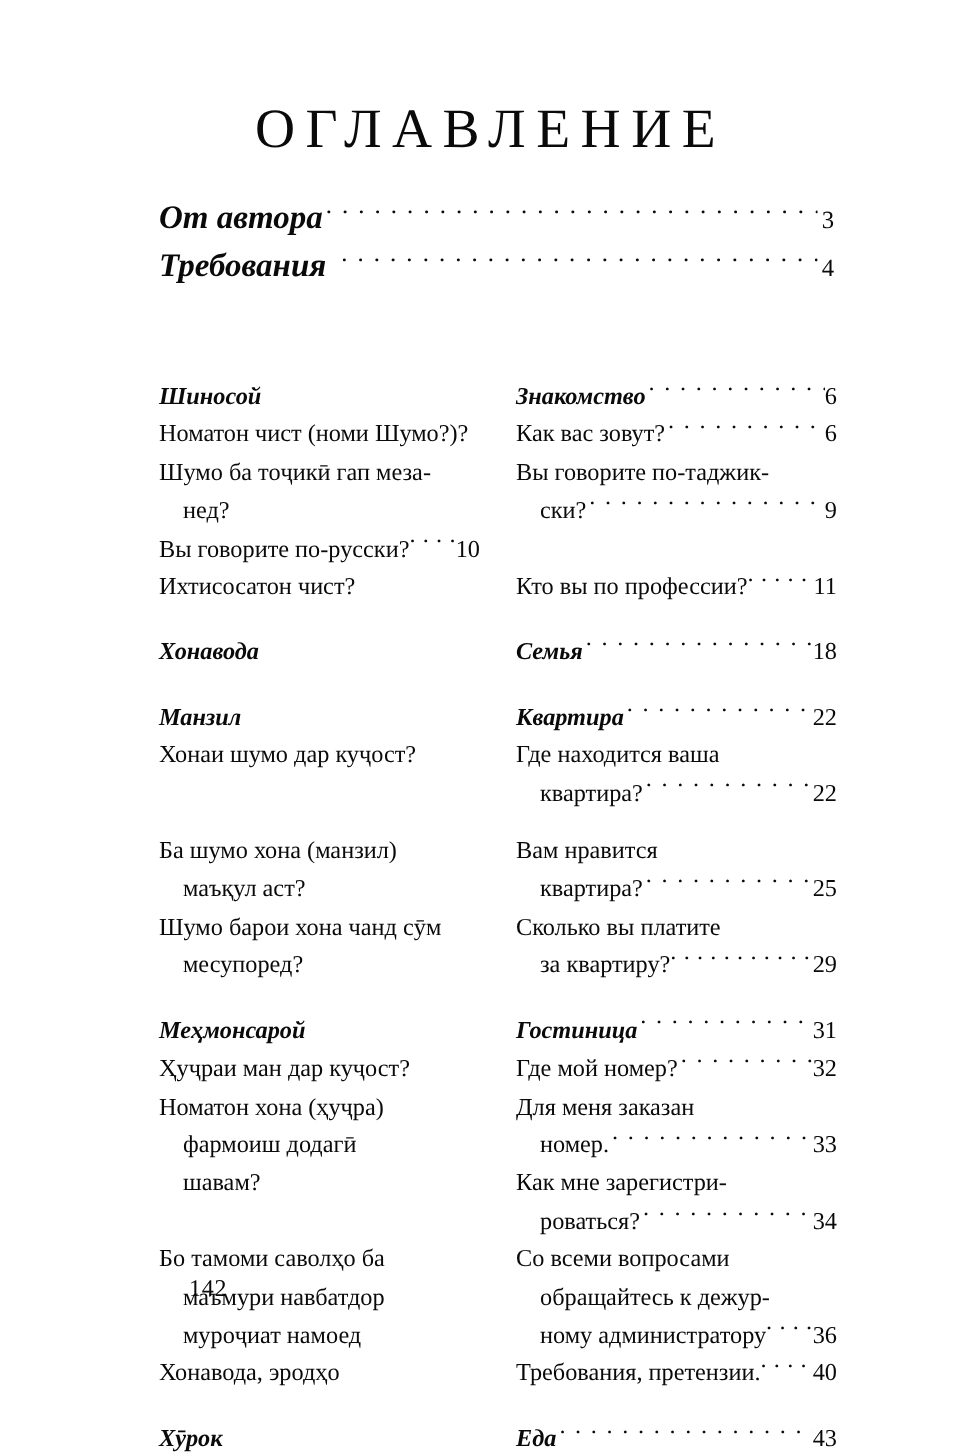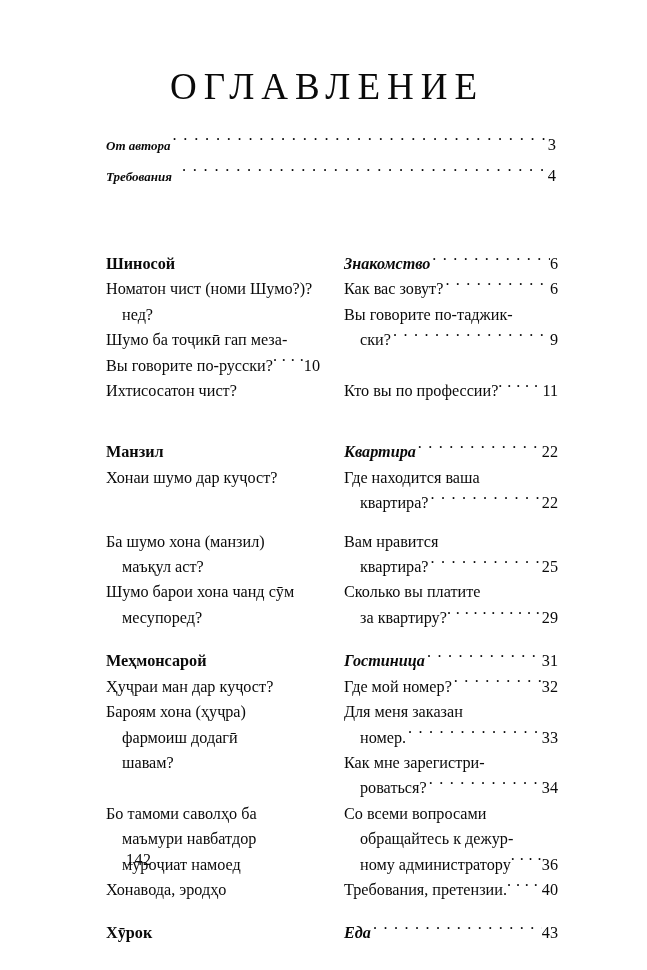--- a/index.html
+++ b/index.html
@@ -48,21 +48,21 @@
   .front-row {
     display: flex;
     align-items: baseline;
     font-size: 16.5px;
     line-height: 30px;
     white-space: nowrap;
   }
   .front-row .fm-label {
     font-weight: bold;
     font-style: italic;
-    font-size: 13px;
+    font-size: 22px;
   }
   .front-row .leader {
     flex: 1 1 auto;
     overflow: hidden;
     margin: 0 0px 0 2px;
     position: relative;
     height: 1em;
   }
   .front-row .leader::before {
     content: ". . . . . . . . . . . . . . . . . . . . . . . . . . . . . . . . . . . . . . . . . . . . . . . . . . . . . . . . . . . . . . . . . . . . . . . . . . . .";
@@ -100,20 +100,21 @@
     width: 214px;
     box-sizing: border-box;
   }
 
   .entry {
     font-size: 16.2px;
     line-height: 25.4px;
   }
   .entry.heading {
     font-weight: bold;
+    font-style: italic;
   }
 
   
   .rline {
     display: flex;
     align-items: flex-start;
     font-size: 16.2px;
     line-height: 25.4px;
     white-space: nowrap;
   }
@@ -204,22 +205,22 @@
         <div class="rline">
           <span class="txt">Как вас зовут?</span>
           <span class="ldr"></span>
           <span class="pg">6</span>
         </div>
       </div>
     </div>
 
     <div class="trow">
       <div class="col-left">
+        <div class="plain">Шумо ба тоҷикӣ гап меза-</div>
         <div class="plain" style="padding-left:16px">нед?</div>
-        <div class="plain">Шумо ба тоҷикӣ гап меза-</div>
       </div>
       <div class="col-right">
         <div class="rline">
           <span class="txt">Вы говорите по-таджик-</span>
           <span class="ldr nodots"></span>
         </div>
         <div class="rline">
           <span class="txt indent">ски?</span>
           <span class="ldr"></span>
           <span class="pg">9</span>
@@ -245,20 +246,32 @@
         <div class="rline">
           <span class="txt">Кто вы по профессии?</span>
           <span class="ldr tight"></span>
           <span class="pg">11</span>
         </div>
       </div>
     </div>
 
     <div class="spacer-md"></div>
 
+    <div class="trow">
+      <div class="col-left">
+        <div class="entry heading plain">Хонавода</div>
+      </div>
+      <div class="col-right">
+        <div class="rline bold">
+          <span class="txt">Семья</span>
+          <span class="ldr"></span>
+          <span class="pg">18</span>
+        </div>
+      </div>
+    </div>
 
     <div class="spacer-md"></div>
 
     <div class="trow">
       <div class="col-left">
         <div class="entry heading plain">Манзил</div>
       </div>
       <div class="col-right">
         <div class="rline bold">
           <span class="txt">Квартира</span>
@@ -346,21 +359,21 @@
         <div class="rline">
           <span class="txt">Где мой номер?</span>
           <span class="ldr"></span>
           <span class="pg">32</span>
         </div>
       </div>
     </div>
 
     <div class="trow">
       <div class="col-left">
-        <div class="plain">Бароям хона (ҳуҷра)</div>
+        <div class="plain">Номатон хона (ҳуҷра)</div>
         <div class="plain" style="padding-left:16px">фармоиш додагӣ</div>
       </div>
       <div class="col-right">
         <div class="rline">
           <span class="txt">Для меня заказан</span>
           <span class="ldr nodots"></span>
         </div>
         <div class="rline">
           <span class="txt indent">номер.</span>
           <span class="ldr"></span>

